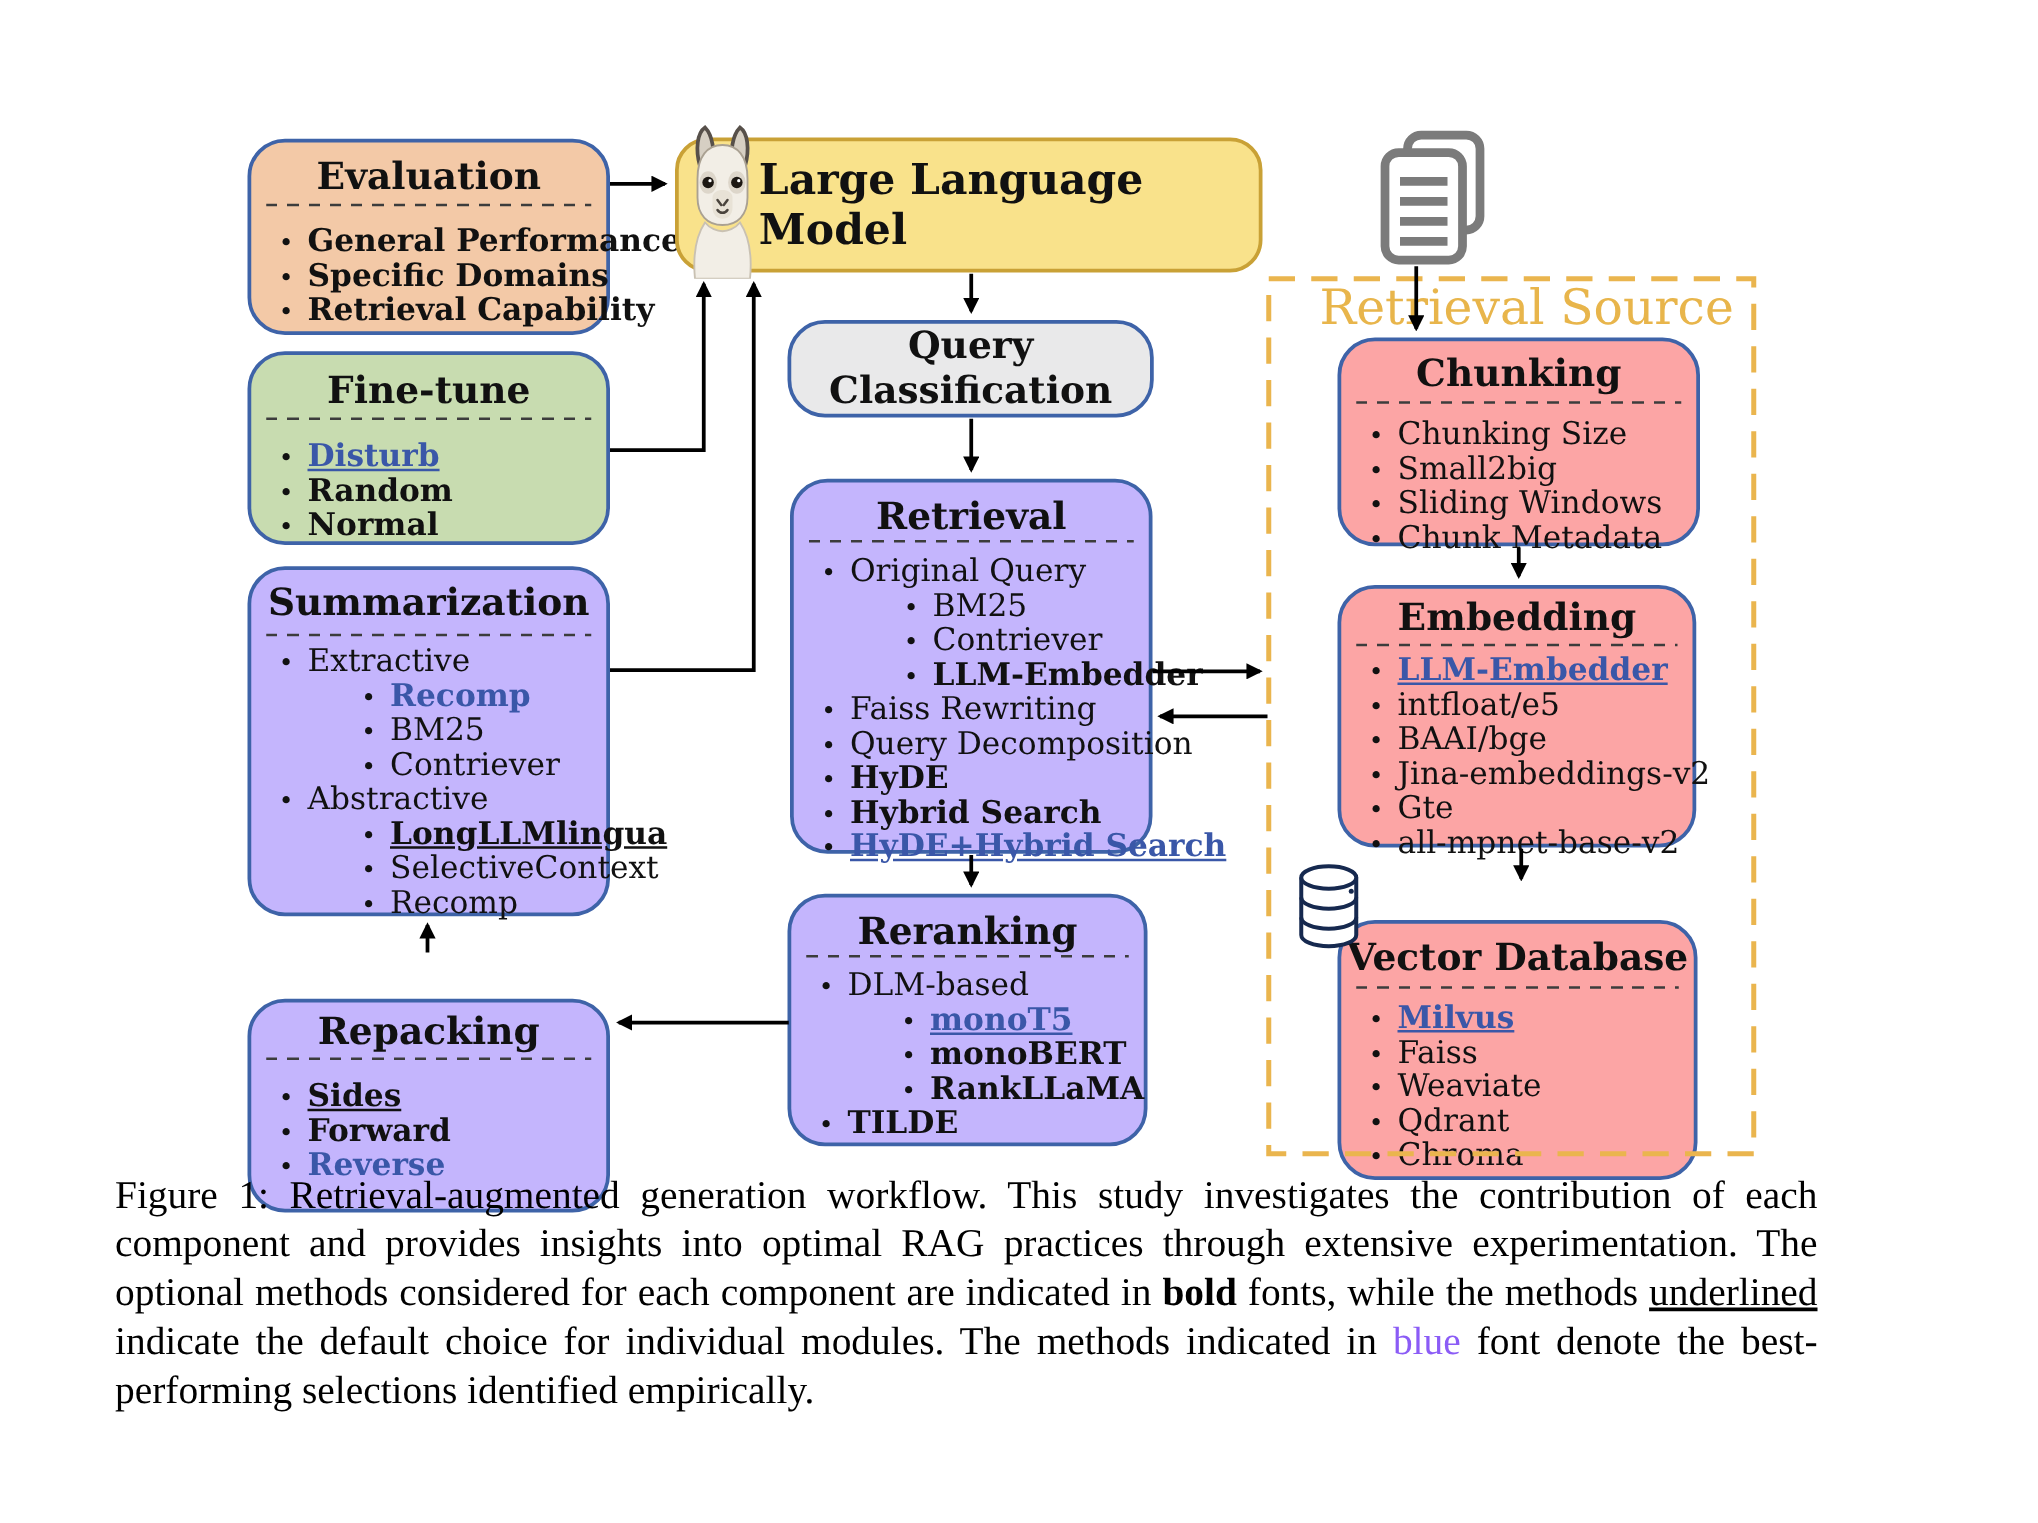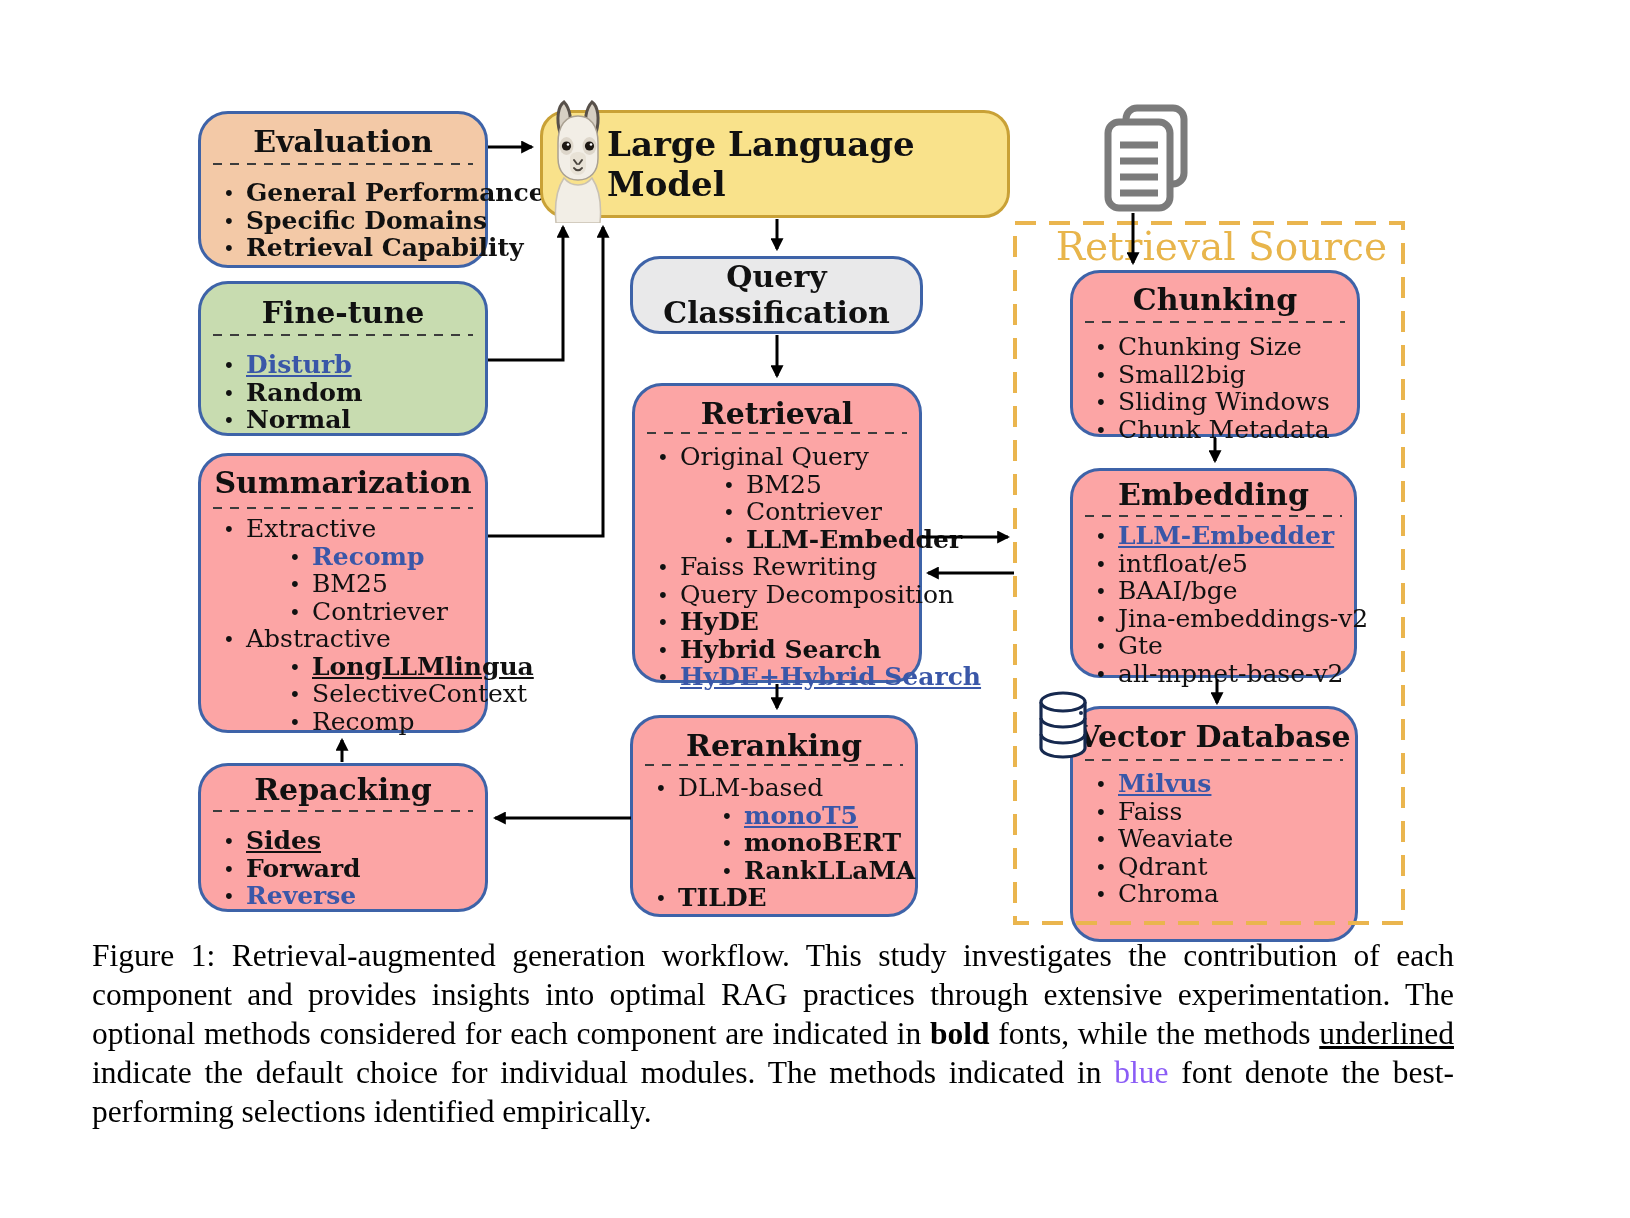--- a/index.html
+++ b/index.html
@@ -3,21 +3,21 @@
 <meta charset="utf-8">
 <style>
   html,body{margin:0;padding:0;background:#fff;}
   .canvas{position:relative;width:1630px;height:1218px;background:#ffffff;
           font-family:"DejaVu Serif",serif;overflow:hidden;}
 
   
   .box{position:absolute;border:3px solid #3e63a8;border-radius:30px;box-sizing:border-box;z-index:1;}
   .fill-peach{background:#f3c9a7;}
   .fill-green{background:#c8dcb0;}
-  .fill-blue{background:#fca5a5;}
+  .fill-blue{background:#c4b5fd;}
   .fill-gray{background:#e9e9ea;}
   .fill-cream{background:#fca5a5;}
   .box-title{font-weight:700;font-size:30px;line-height:36px;text-align:center;color:#111;}
   .sep{height:2px;margin:3px 12px 0 12px;
        background:repeating-linear-gradient(90deg,#3c3c3c 0 9px,transparent 9px 17px);}
   .items{padding-left:22px;font-size:25px;line-height:26.5px;color:#111;}
   .item{white-space:nowrap;}
   .item.lvl2{margin-left:66px;}
   .bullet{display:inline-block;width:23px;font-size:20px;}
   .b{font-weight:700;}
@@ -78,21 +78,21 @@
         <div class="item lvl2"><span class="bullet">•</span><span class="b blue ">Recomp</span></div>
         <div class="item lvl2"><span class="bullet">•</span><span class="">BM25</span></div>
         <div class="item lvl2"><span class="bullet">•</span><span class="">Contriever</span></div>
         <div class="item"><span class="bullet">•</span><span class="">Abstractive</span></div>
         <div class="item lvl2"><span class="bullet">•</span><span class="b u">LongLLMlingua</span></div>
         <div class="item lvl2"><span class="bullet">•</span><span class="">SelectiveContext</span></div>
         <div class="item lvl2"><span class="bullet">•</span><span class="">Recomp</span></div>
       </div>
   </div>
 
-  <div class="box fill-blue" style="left:198px;top:763px;width:290px;height:149px">
+  <div class="box fill-blue" style="left:198px;top:799px;width:290px;height:171px">
     <div class="box-title" style="padding-top:6px">Repacking</div>
     <div class="sep" style="margin-top:2px"></div>
     <div class="items" style="padding-top:16px">
         <div class="item"><span class="bullet">•</span><span class="b u">Sides</span></div>
         <div class="item"><span class="bullet">•</span><span class="b ">Forward</span></div>
         <div class="item"><span class="bullet">•</span><span class="b blue ">Reverse</span></div>
       </div>
   </div>
 
   <div class="llm-box">
@@ -166,21 +166,21 @@
     <div class="items" style="padding-top:6px">
         <div class="item"><span class="bullet">•</span><span class="b blue u">LLM-Embedder</span></div>
         <div class="item"><span class="bullet">•</span><span class="">intfloat/e5</span></div>
         <div class="item"><span class="bullet">•</span><span class="">BAAI/bge</span></div>
         <div class="item"><span class="bullet">•</span><span class="">Jina-embeddings-v2</span></div>
         <div class="item"><span class="bullet">•</span><span class="">Gte</span></div>
         <div class="item"><span class="bullet">•</span><span class="">all-mpnet-base-v2</span></div>
       </div>
   </div>
 
-  <div class="box fill-cream" style="left:1070px;top:706px;width:288px;height:236px">
+  <div class="box fill-cream" style="left:1070px;top:736px;width:288px;height:208px">
     <div class="box-title" style="padding-top:10px">Vector Database</div>
     <div class="sep" style="margin-top:4px"></div>
     <div class="items" style="padding-top:10px">
         <div class="item"><span class="bullet">•</span><span class="b blue u">Milvus</span></div>
         <div class="item"><span class="bullet">•</span><span class="">Faiss</span></div>
         <div class="item"><span class="bullet">•</span><span class="">Weaviate</span></div>
         <div class="item"><span class="bullet">•</span><span class="">Qdrant</span></div>
         <div class="item"><span class="bullet">•</span><span class="">Chroma</span></div>
       </div>
   </div>

